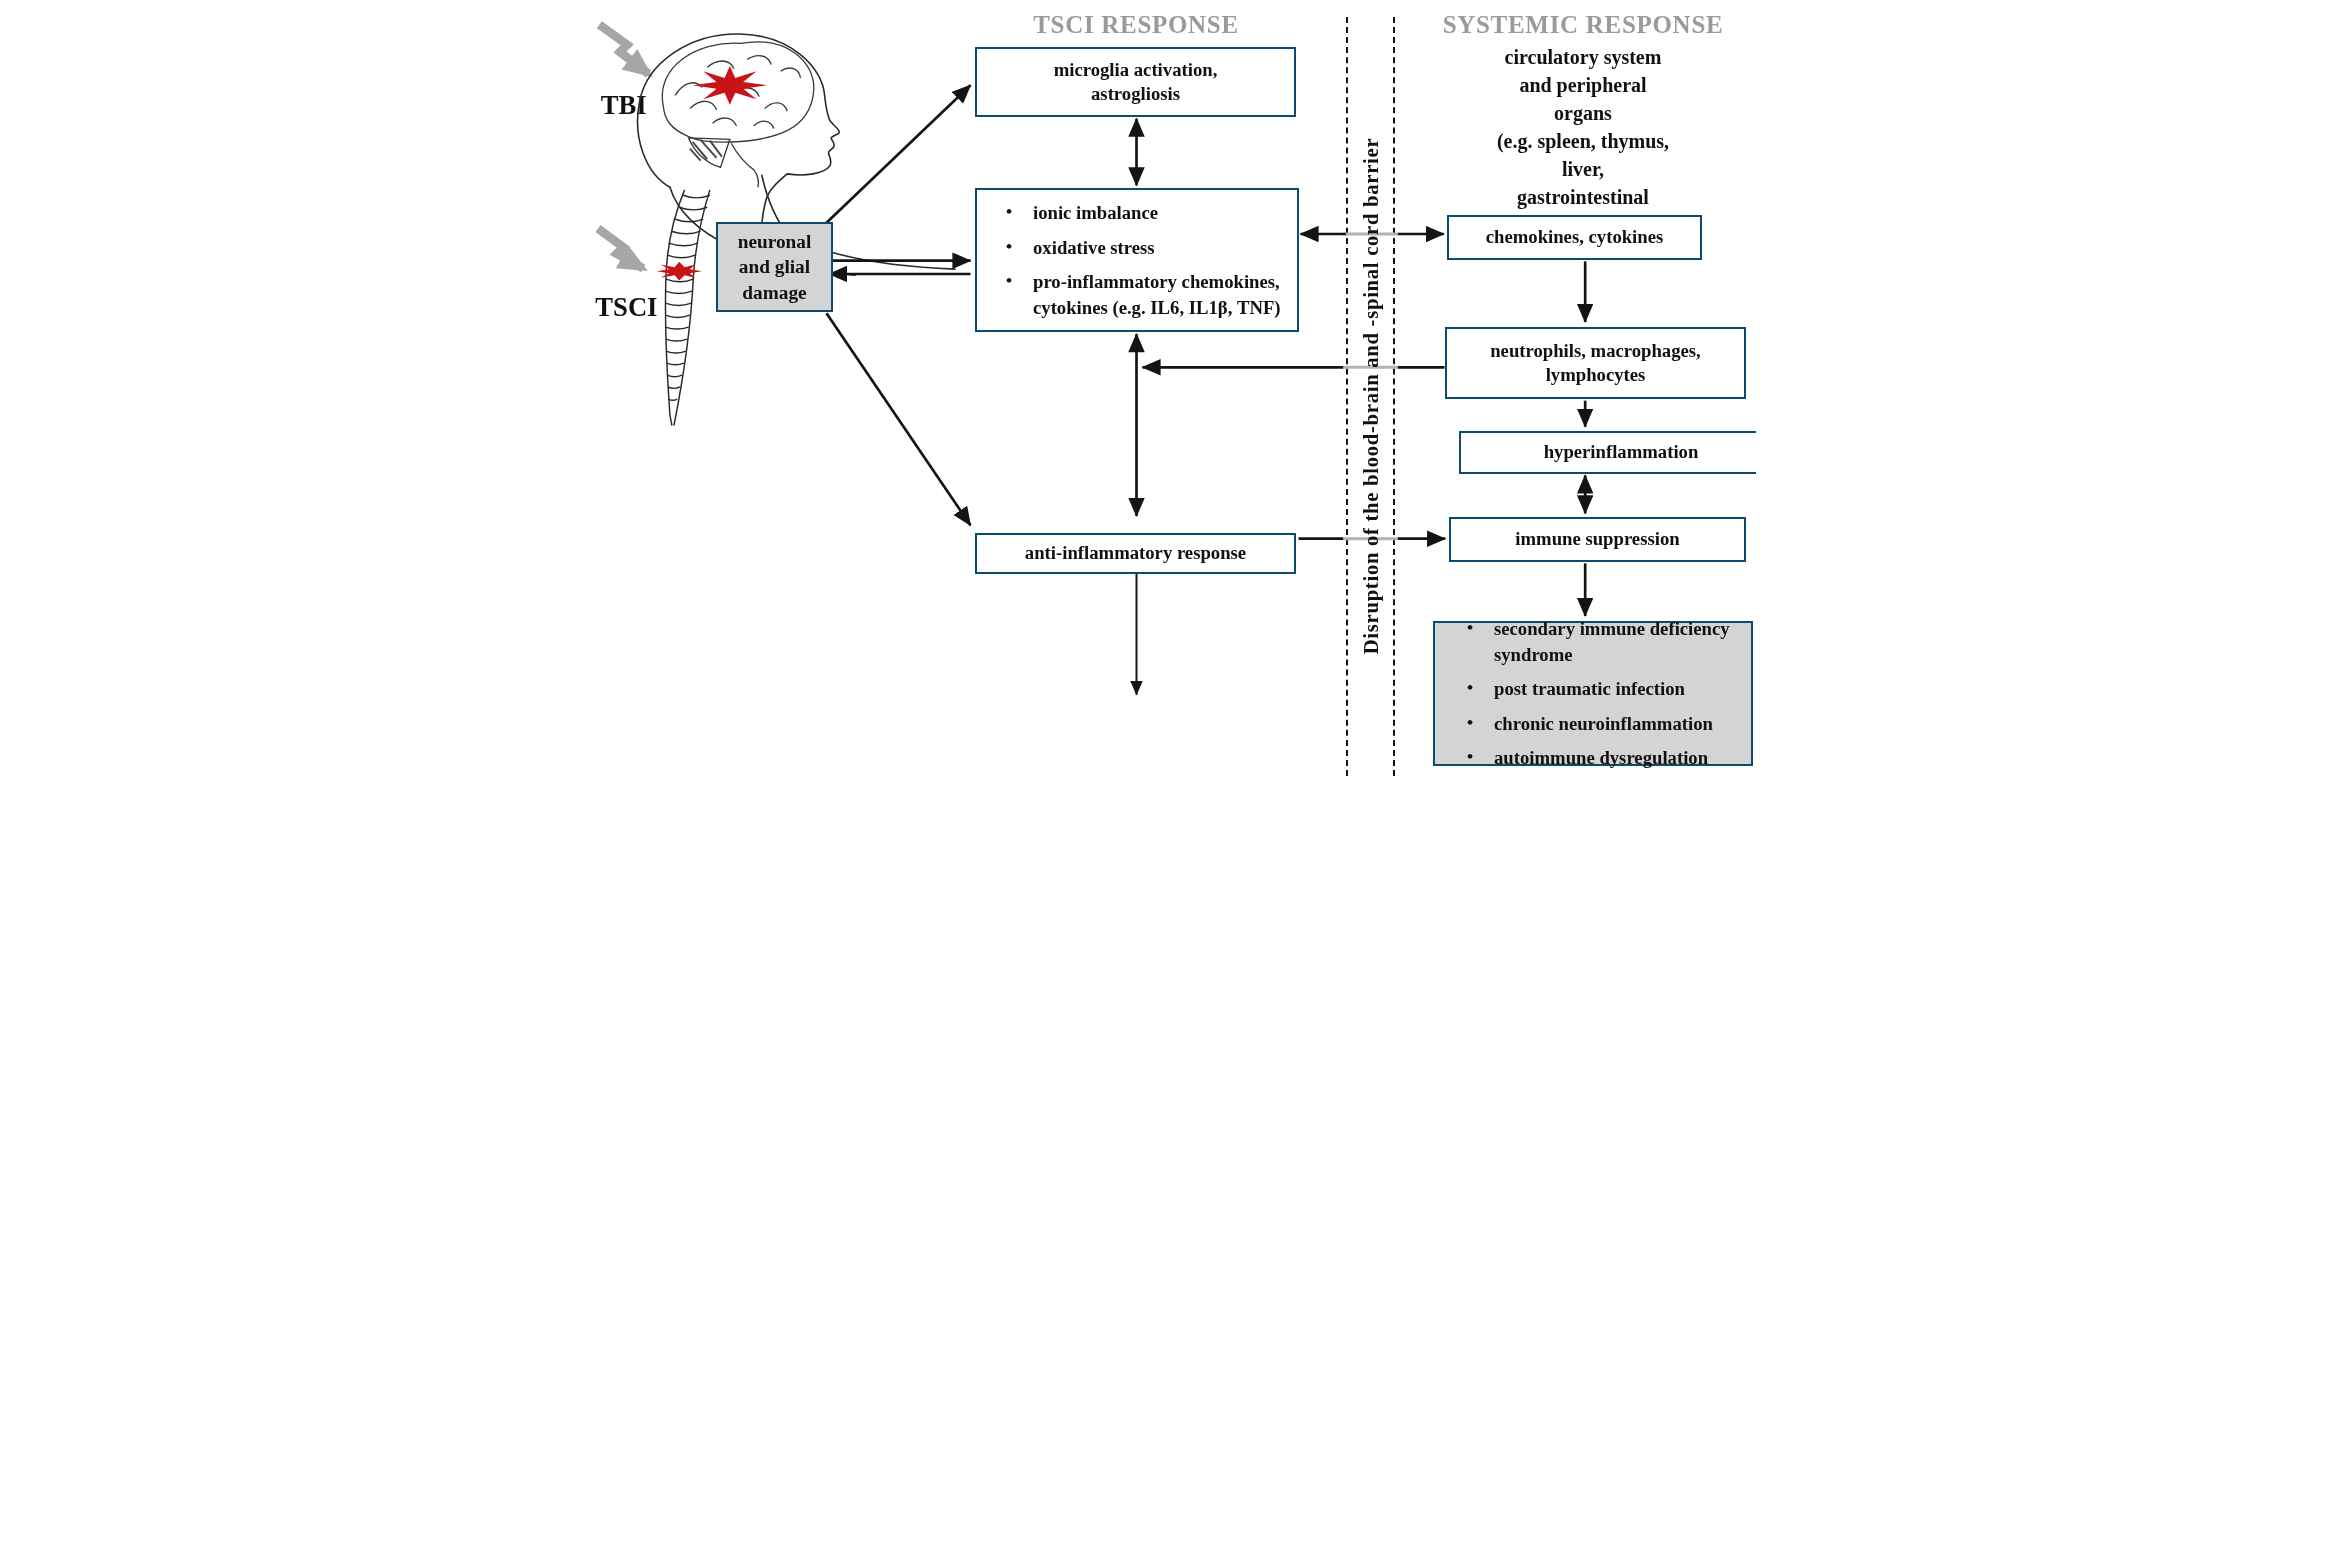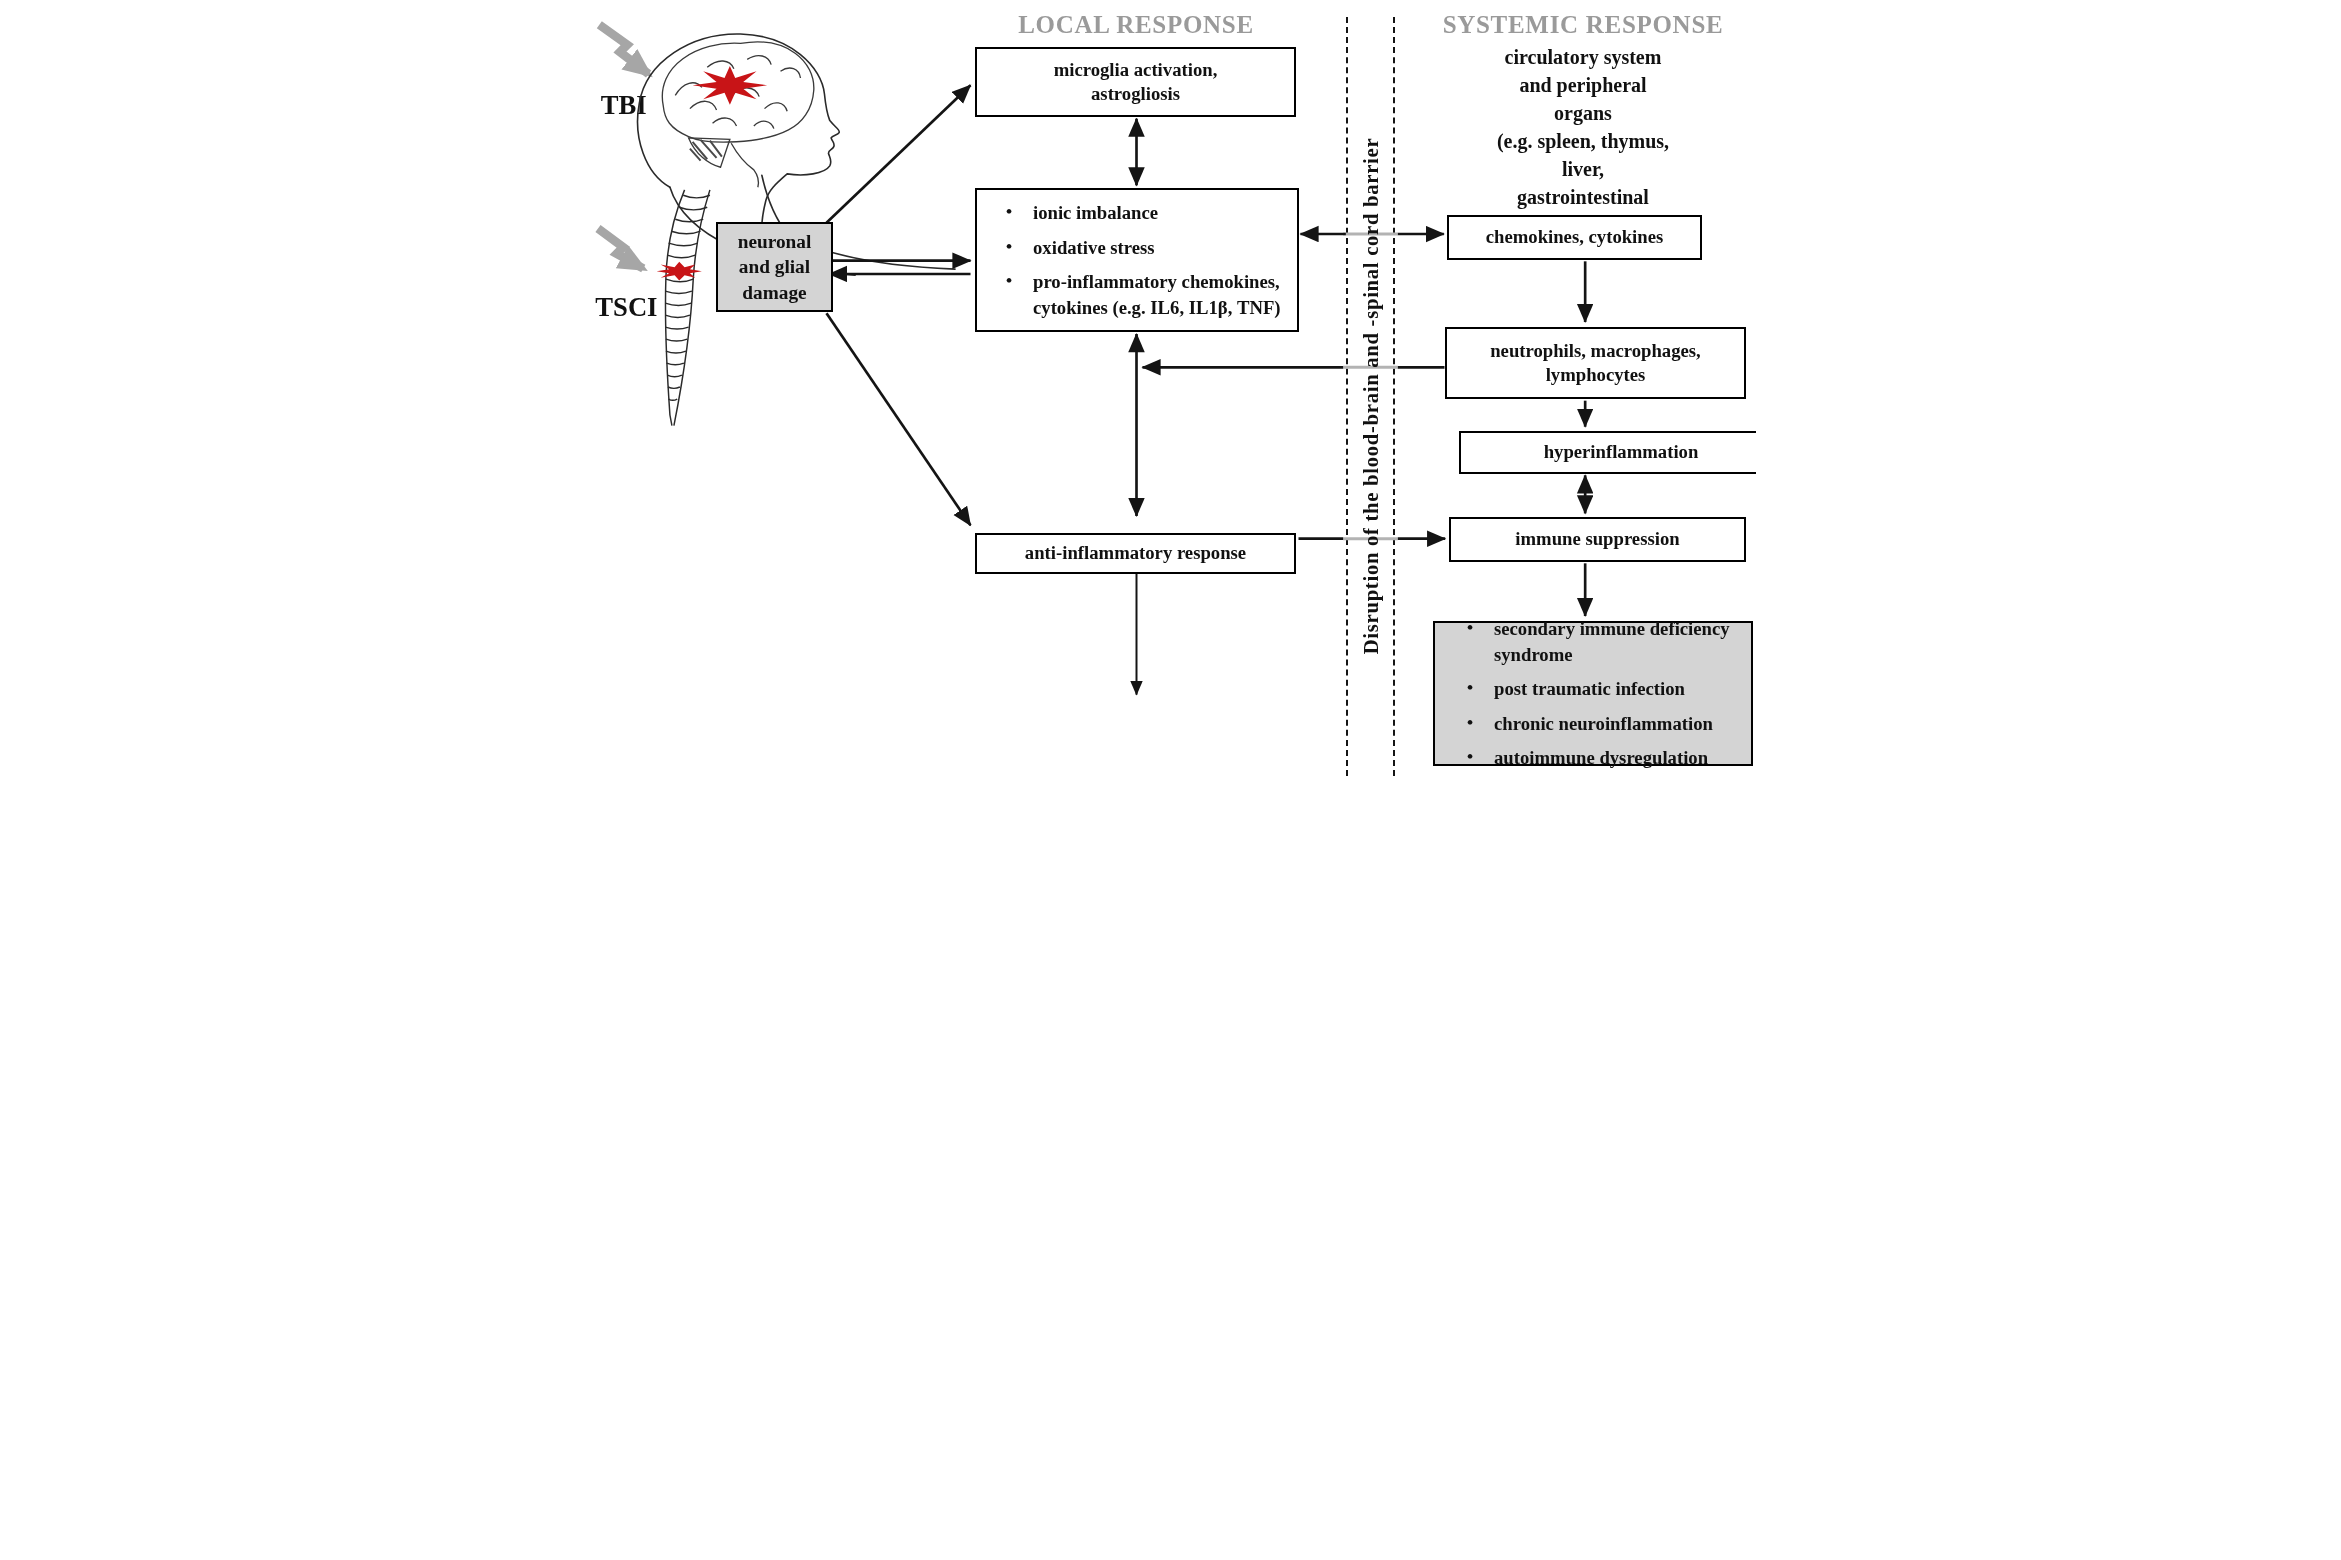--- a/index.html
+++ b/index.html
@@ -7,21 +7,21 @@
     position:relative; width:1171px; height:780px; margin:0 auto;
     background:#ffffff; overflow:hidden;
     font-family:"Liberation Serif","DejaVu Serif",serif;
     color:#111; font-weight:bold;
   }
   .heading{
     position:absolute; top:10.7px; transform:translateX(-50%);
     font-size:25px; letter-spacing:0.7px; color:#9a9a9a; white-space:nowrap;
   }
   .box{
-    position:absolute; box-sizing:border-box; border:2px solid #000000;
+    position:absolute; box-sizing:border-box; border:2px solid #0c4a6e;
     background:#ffffff; display:flex; align-items:center; justify-content:center;
     text-align:center; font-size:18.7px; line-height:1.3; white-space:pre-line;
     z-index:4;
   }
   .box.gray{background:#d4d4d4;}
   .box.list{flex-direction:column; align-items:stretch; justify-content:center;
     text-align:left; white-space:normal;}
   .li{display:flex; align-items:flex-start; margin:4.7px 0;}
   .dot{flex:0 0 27px; text-align:left; font-size:17.3px; line-height:1.35;}
   .li-t{flex:1 1 auto; line-height:1.35;}
@@ -40,21 +40,21 @@
     font-size:20.7px; letter-spacing:0.7px; white-space:nowrap; z-index:3;
   }
   svg.layer{position:absolute; left:0; top:0; z-index:2;}
   svg.figure{position:absolute; left:5.3px; top:14.7px; z-index:2;}
 </style>
 </head>
 <body>
 
 <div class="canvas">
 
-  <div class="heading" style="left:551px;">LOCAL RESPONSE</div>
+  <div class="heading" style="left:551px;">TSCI RESPONSE</div>
   <div class="heading" style="left:998px;">SYSTEMIC RESPONSE</div>
 
   <div class="barrier"></div>
   <div class="barrier-text">Disruption of the blood-brain and -spinal cord barrier</div>
 
   <svg class="figure" width="373" height="467" viewBox="0 0 560 700">
     <defs>
       <marker id="boltHead" markerWidth="3.6" markerHeight="3.2" refX="2.8" refY="1.5" orient="auto" markerUnits="strokeWidth">
         <path d="M0,0 L3.4,1.5 L0,3 Z" fill="#a6a6a6"></path>
       </marker>

